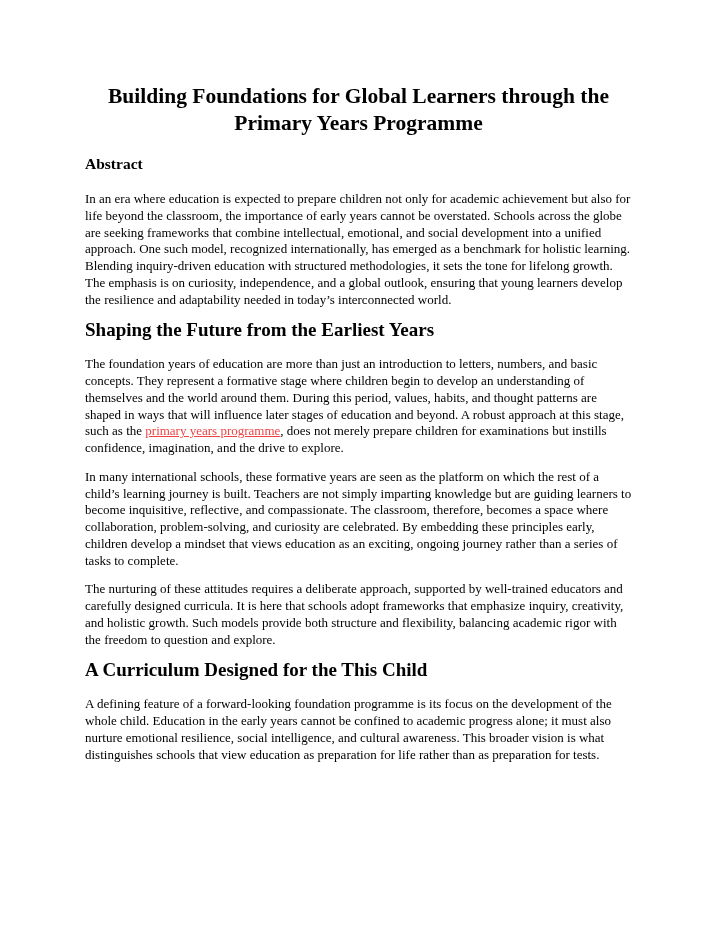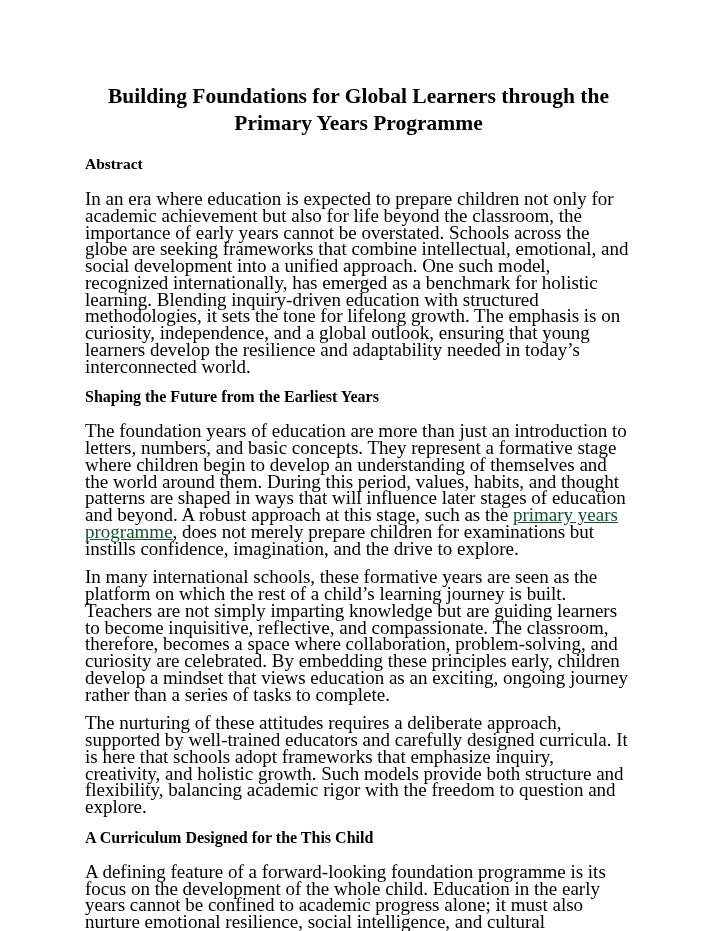--- a/index.html
+++ b/index.html
@@ -25,33 +25,33 @@
     text-align: center;
     margin: 0 0 18px 0;
   }
   .abstract-heading {
     font-size: 15.5px;
     line-height: 18px;
     font-weight: bold;
     margin: 8px 0 18px 0;
   }
   .section-heading {
-    font-size: 16px;
+    font-size: 19px;
     line-height: 20px;
     font-weight: bold;
     margin: 4px 0 16px 0;
   }
   .body-para {
-    font-size: 19px;
+    font-size: 13px;
     line-height: 16.75px;
     margin: 0 0 12px 0;
     text-align: left;
   }
   .doc-link {
-    color: #14532d;
+    color: #ef4444;
     cursor: pointer;
   }
 </style>
 </head>
 <body>
 
 <div class="page">
 
   <h1 class="doc-title">Building Foundations for Global Learners through the Primary Years Programme</h1>
 

